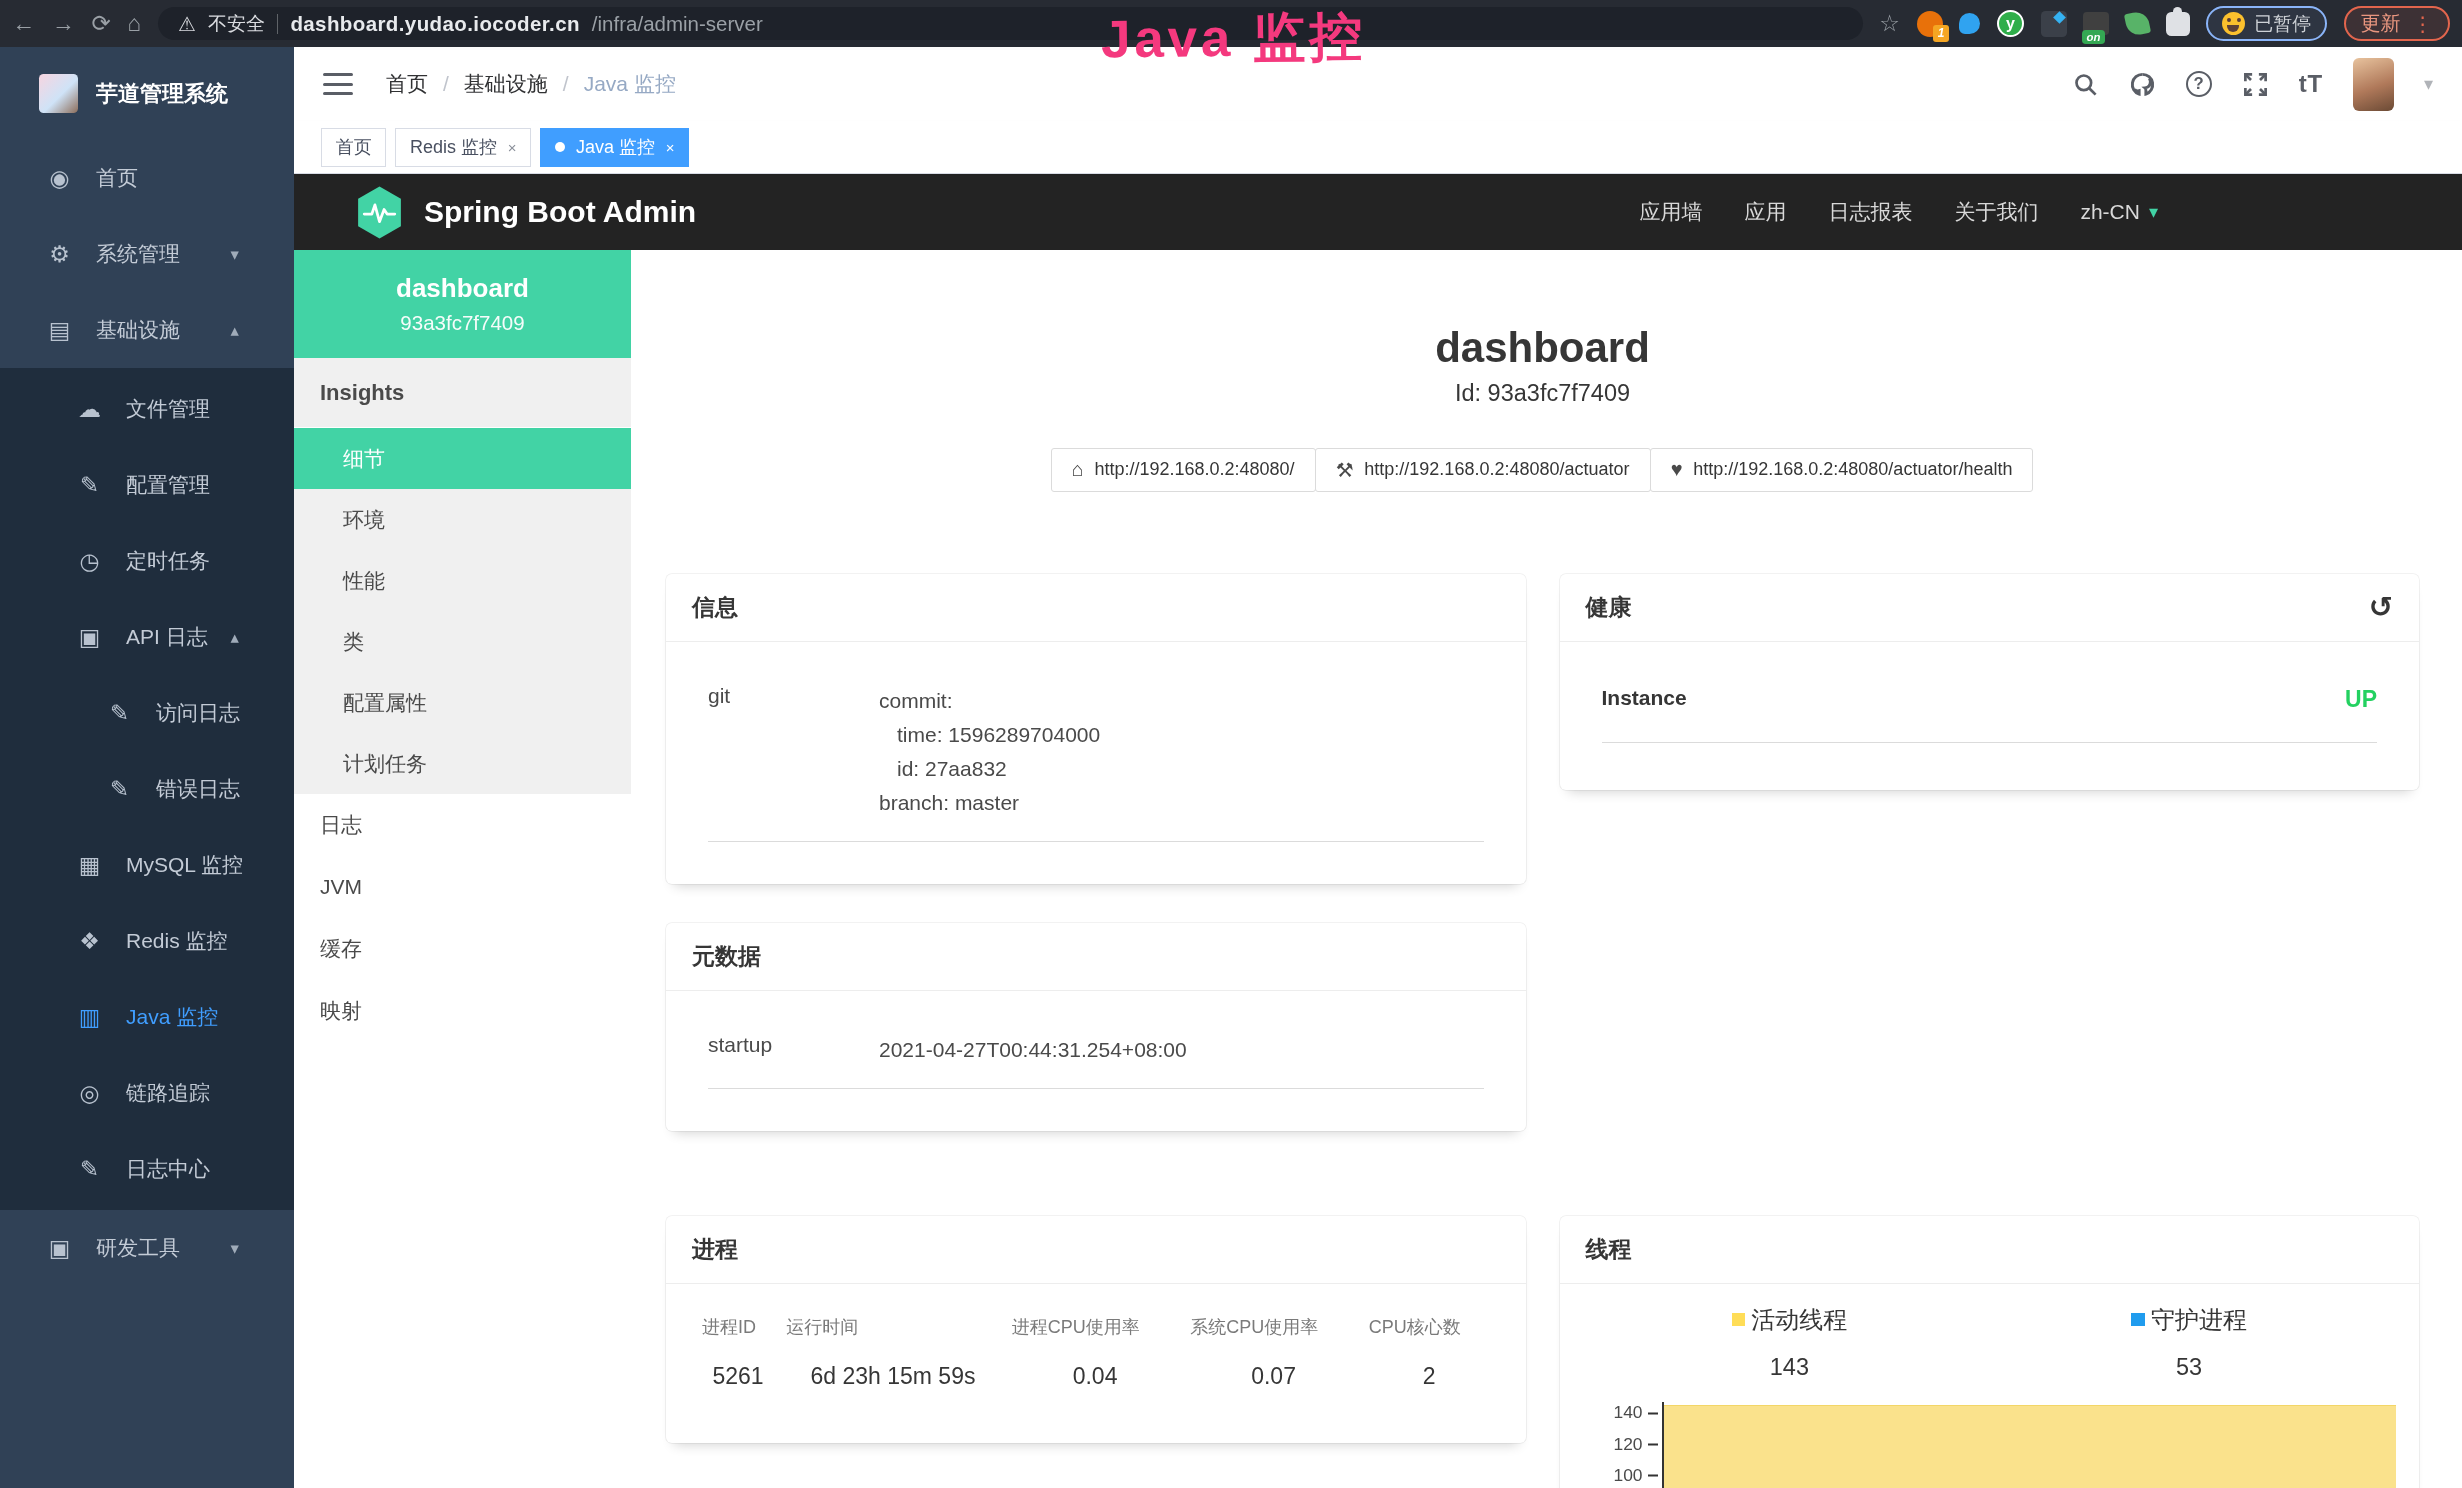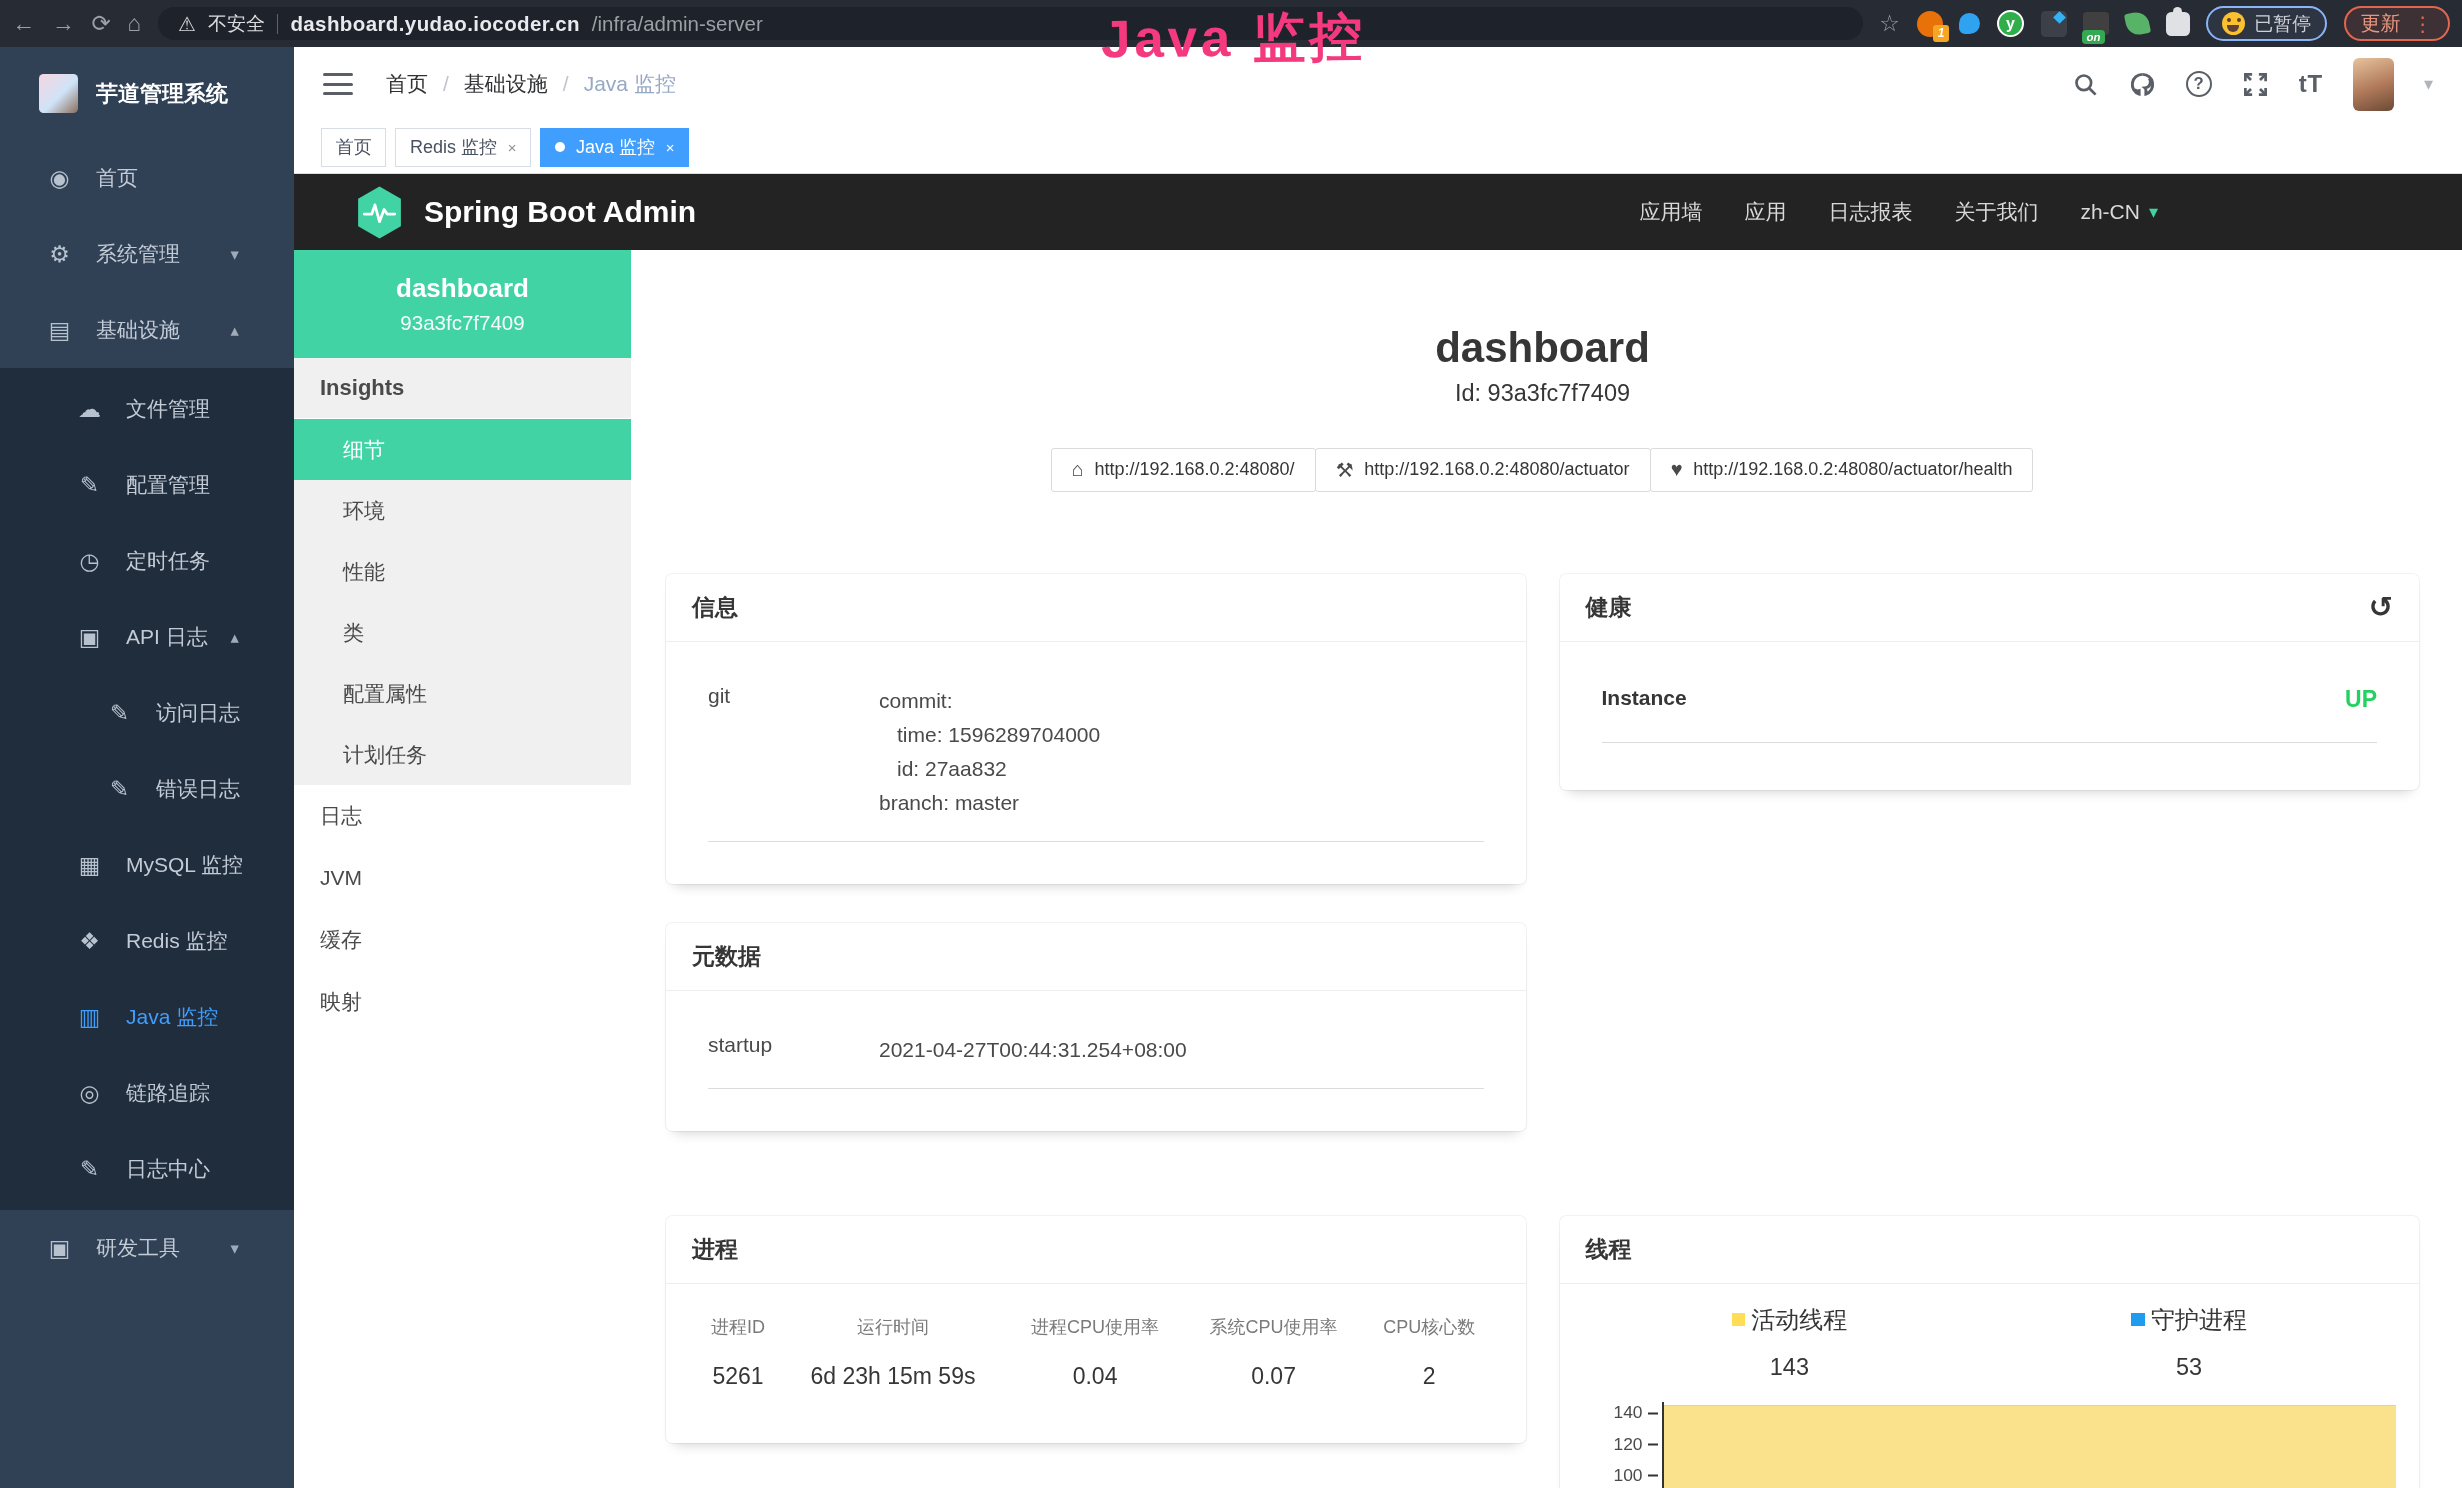--- a/index.html
+++ b/index.html
@@ -84,21 +84,21 @@
   .sba-nav > span { cursor:pointer; }
   .sba-lang { display:inline-flex; align-items:center; gap:9px; }
   .lang-caret { color:#42d3a5; font-size:18px; }
 
   .sba-body { flex:1; display:flex; min-height:0; }
   .sba-sidebar { width:337px; flex:none; }
   .sba-appbox { height:108px; background:#42d3a5; color:#fff; display:flex; flex-direction:column; align-items:center; justify-content:center; gap:6.8px; cursor:pointer; }
   .sba-appname { font-size:26px; font-weight:700; }
   .sba-appid { font-size:20.5px; opacity:.95; }
   .sba-insights { background:#f0f0f0; }
-  .sba-insights-title { height:61px; display:flex; align-items:center; padding-left:26px; font-weight:700; font-size:22px; color:#4a4a4a; border-bottom:1.5px solid #fff; }
+  .sba-insights-title { height:70px; display:flex; align-items:center; padding-left:26px; font-weight:700; font-size:22px; color:#4a4a4a; border-bottom:1.5px solid #fff; }
   .sba-side-item { height:61px; display:flex; align-items:center; font-size:21px; color:#4a4a4a; cursor:pointer; }
   .sba-insights .sba-side-item { padding-left:49px; }
   .sba-side-item.active { background:#42d3a5; color:#fff; }
   .root-items .sba-side-item { padding-left:26px; height:62px; }
 
   .sba-main { flex:1; min-width:0; padding:0 43px 0 35px; display:flex; flex-direction:column; }
   .sba-title { margin:74px auto 0; font-size:42px; font-weight:700; color:#363636; }
   .sba-id { margin:7.6px auto 0; font-size:23.5px; color:#363636; }
   .sba-links { margin:41px auto 0; display:flex; }
   .sba-link { display:inline-flex; align-items:center; gap:10.6px; height:44px; padding:0 20px; border:0.8px solid #dbdbdb; background:#fff; color:#363636; font-size:18px; border-radius:3px; margin-left:-0.8px; cursor:pointer; white-space:nowrap; }
@@ -115,21 +115,21 @@
   .kv-label { width:171px; flex:none; font-size:21px; color:#4a4a4a; }
   .kv-value { font-size:21px; color:#4a4a4a; line-height:34px; }
   .kv-value .ind { padding-left:18px; }
   .health-body { padding:34px 42px 47px; }
   .health-row { padding:10.6px 0 29px; }
   .health-row .kv-label { font-weight:600; color:#363636; width:auto; }
   .up-text { margin-left:auto; font-weight:700; color:#23d160; font-size:23px; }
 
   .proc-body { padding:21px 30px 39px; }
   .proc-table { width:100%; border-collapse:collapse; }
-  .proc-table th { font-size:18px; color:#7a7a7a; font-weight:400; padding:10.6px 6px; text-align:center; white-space:nowrap; }
+  .proc-table th { font-size:18px; color:#7a7a7a; font-weight:400; padding:10.6px 6px; text-align:left; white-space:nowrap; }
   .proc-table td { font-size:23px; color:#363636; padding:13.7px 6px; text-align:center; white-space:nowrap; }
 
   .legend { display:flex; margin:20px 30px 0; }
   .leg { flex:1; display:flex; flex-direction:column; align-items:center; gap:18px; }
   .leg-top { display:flex; align-items:center; gap:6px; font-size:24px; color:#363636; }
   .leg-sq { width:13.7px; height:13.7px; flex:none; }
   .leg-val { font-size:23.5px; color:#363636; }
   .thr-chart { position:relative; margin:21px 23px 0 0; padding-left:102px; height:243px; }
   .plot { position:relative; height:100%; border-left:2.3px solid #333; }
   .area-fill { position:absolute; left:0; right:0; top:3.8px; bottom:-30px; background:#fae28c; border-top:1.5px solid #f3d667; }

